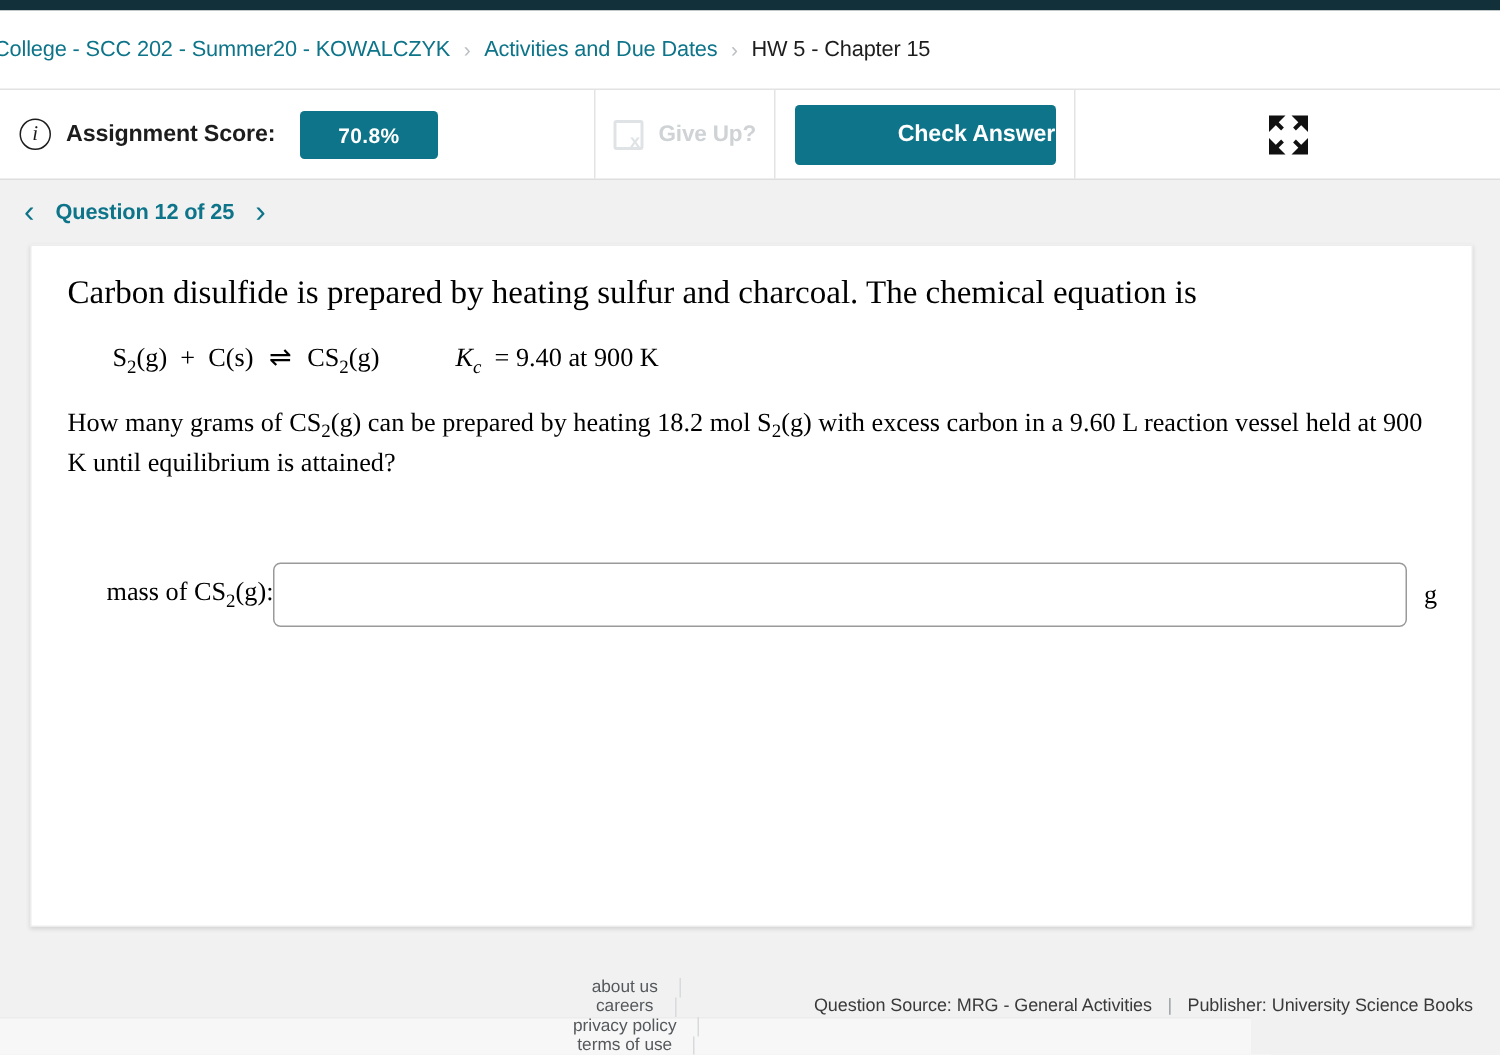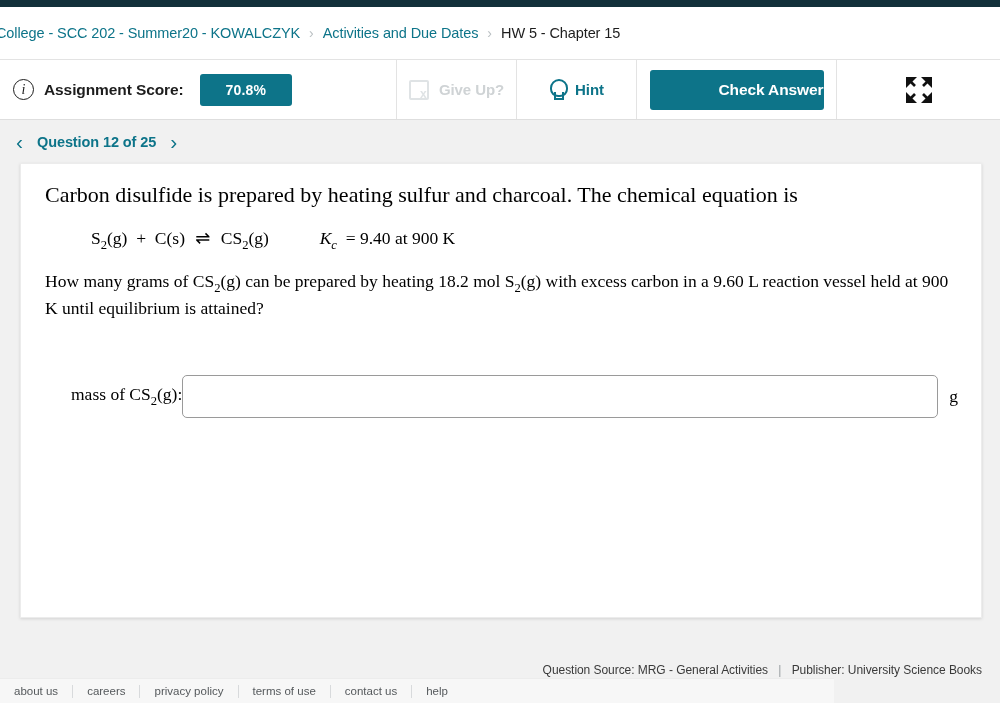--- a/index.html
+++ b/index.html
@@ -240,21 +240,21 @@
     margin: 0 0 6px 0;
   }
   .q-para {
     font-size: 17.5px;
     line-height: 1.38;
     margin: 16px 0 0 0;
     max-width: 908px;
   }
   .eqn {
     font-size: 17.5px;
-    margin: 18px 0 0 46px;
+    margin: 18px 0 0 30px;
     white-space: nowrap;
   }
   .eqn .sp-lg { display: inline-block; width: 42px; }
   .eqn .eqarrow {
     font-size: 18px;
     margin: 0 6px;
   }
   .kc { font-style: italic; }
   sub { font-size: 0.72em; }
 
@@ -307,22 +307,23 @@
 
   
   .footer {
     position: absolute;
     top: 678px; left: 0;
     width: 834px; height: 25px;
     background: #f7f7f7;
     border-top: 1px solid #ececec;
     display: flex;
     align-items: center;
-    justify-content: flex-start;
+    justify-content: center;
     gap: 0px;
+    flex-direction: column;
   }
   .footer a {
     font-size: 11.5px;
     color: #55595c;
     text-decoration: none;
     padding: 0 14px;
     border-right: 1px solid #d8dadc;
     line-height: 13px;
     cursor: pointer;
   }
@@ -352,24 +353,20 @@
     </div>
 
 
     <div class="tb-cell tb-giveup">
       <span class="giveup-icon">
           <span class="giveup-x">x</span>
         </span>
       <span class="tb-text disabled">Give Up?</span>
     </div>
 
-    <div class="tb-cell tb-hint">
-      <span class="bulb-icon"></span>
-      <span class="tb-text">Hint</span>
-    </div>
 
     <div class="tb-cell tb-check">
       <button class="check-btn">Check Answer</button>
     </div>
 
     <div class="tb-cell tb-expand">
       <span class="expand-icon">
         <svg width="30" height="30" viewBox="0 0 30 30">
           <g fill="#111111">
             <polygon points="2,2 13,2 2,13"></polygon>

